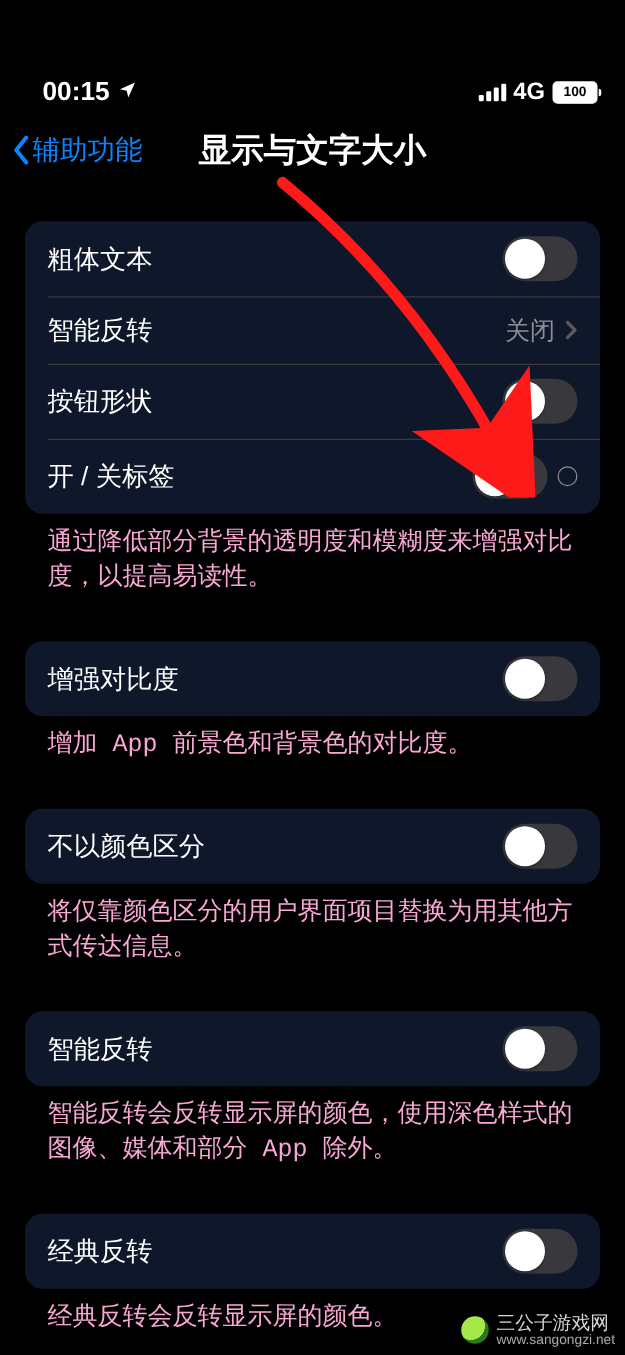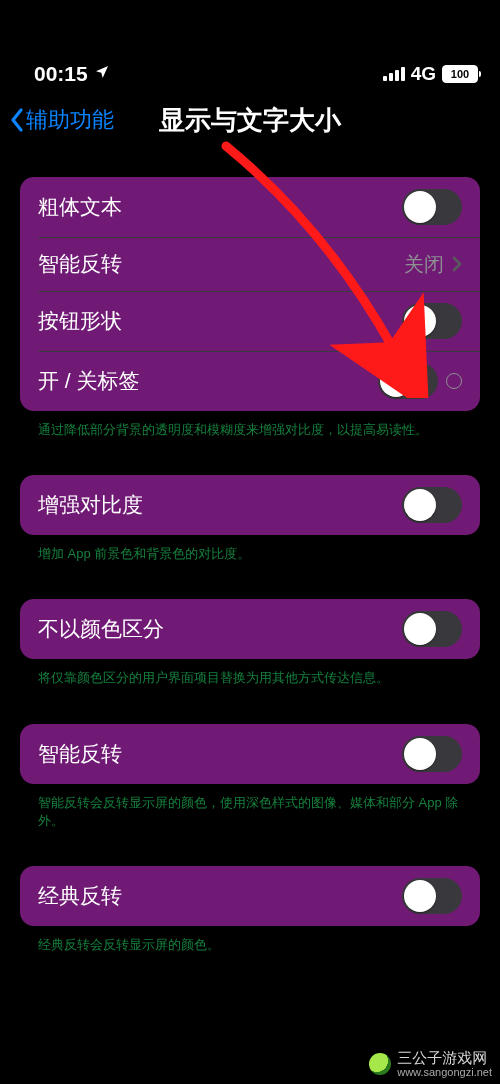--- a/index.html
+++ b/index.html
@@ -88,21 +88,21 @@
       left: 0; right: 0;
       text-align: center;
       font-size: 26px;
       font-weight: 600;
       pointer-events: none;
     }
 
     .scroll { padding: 0 20px; height: calc(1084px - 140px); overflow: hidden; }
 
     .group {
-      background: #701a75;
+      background: #0f172a;
       border-radius: 14px;
       overflow: hidden;
       margin-top: 36px;
     }
     .group:first-child { margin-top: 24px; }
     .row {
       display: flex;
       align-items: center;
       justify-content: space-between;
       min-height: 54px;
@@ -142,24 +142,25 @@
     .onoff-row .toggle { display:flex; align-items:center; justify-content:flex-end; padding-right:6px; }
     .onoff-row .toggle .knob { left: 2px; }
     .onoff-wrap { display:flex; align-items:center; gap:8px; }
     .onoff-wrap .ring {
       width: 16px; height: 16px;
       border: 1.5px solid #8e8e93;
       border-radius: 50%;
     }
 
     .footer {
-      color: #15803d;
-      font-size: 13px;
+      color: #f9a8d4;
+      font-size: 20px;
       line-height: 1.4;
       padding: 10px 18px 0 18px;
+      font-family: Liberation Mono, monospace;
     }
 
     
     .arrow-overlay {
       position: absolute;
       left: 216px;
       top: 138px;
       width: 220px;
       height: 260px;
       pointer-events: none;

